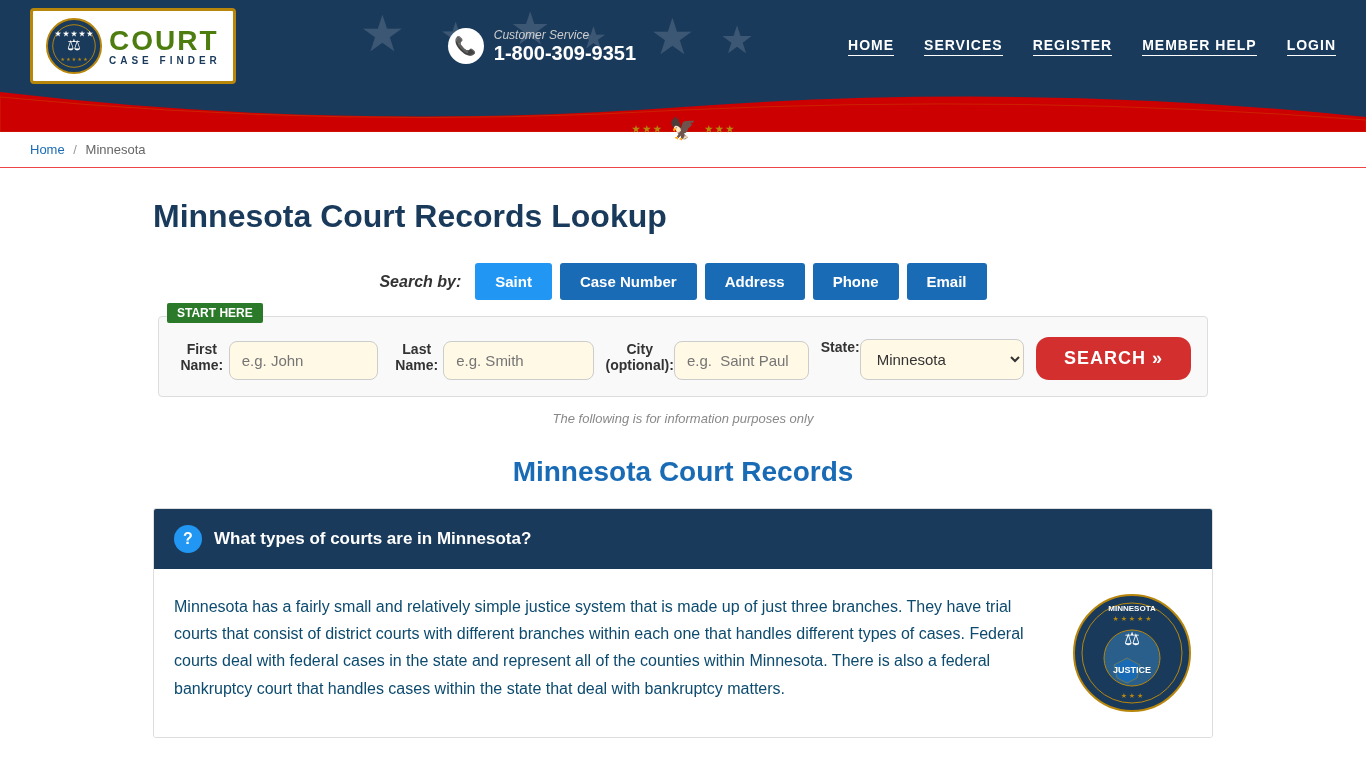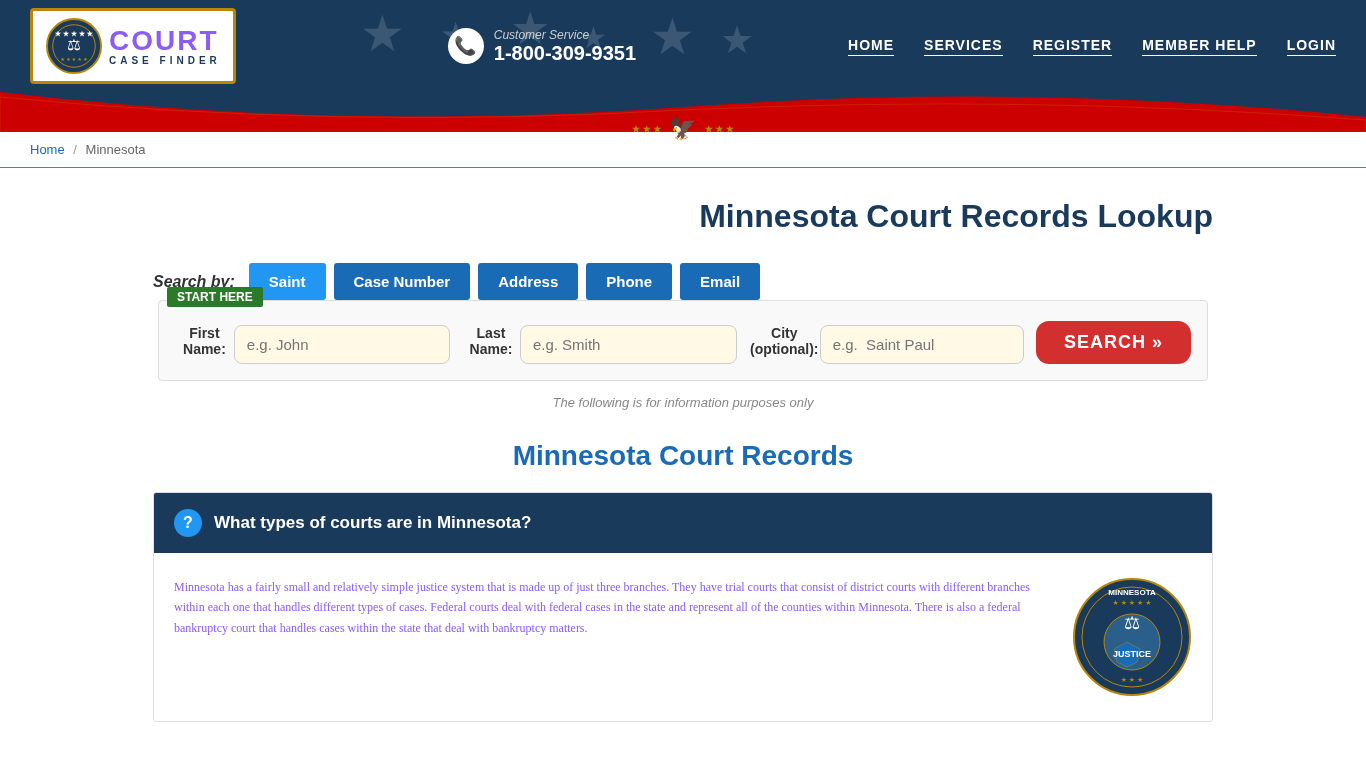--- a/index.html
+++ b/index.html
@@ -27,21 +27,21 @@
       border: 3px solid #b8860b;
       border-radius: 4px;
       padding: 6px 12px;
       display: flex;
       flex-direction: column;
       align-items: center;
     }
     .logo-text-top {
       font-size: 28px;
       font-weight: 900;
-      color: #8b5cf6;
+      color: #4d7c0f;
       letter-spacing: 2px;
       line-height: 1;
     }
     .logo-text-bottom {
       font-size: 10px;
       font-weight: 700;
       color: #1a3a5c;
       letter-spacing: 4px;
     }
     .logo-inner {
@@ -154,37 +154,38 @@
     .breadcrumb-sep { margin: 0 5px; color: #999; }
 
     
     .main-content {
       max-width: 1100px;
       margin: 0 auto;
       padding: 30px 20px;
     }
 
     .page-title {
-      text-align: right;
+      text-align: left;
       font-size: 32px;
       font-weight: 700;
       color: #1a3a5c;
       margin-bottom: 28px;
     }
 
     
     .search-section {
       text-align: center;
       margin-bottom: 20px;
     }
     .search-by-row {
       display: flex;
       align-items: center;
-      justify-content: flex-start;
+      justify-content: center;
       gap: 8px;
+      margin-bottom: 16px;
     }
     .search-by-label {
       font-size: 16px;
       font-weight: 700;
       font-style: italic;
       color: #333;
       margin-right: 6px;
     }
     .search-tab {
       padding: 10px 20px;
@@ -315,24 +316,23 @@
       font-weight: 700;
     }
     .faq-body {
       background: #fff;
       padding: 24px 20px;
       display: flex;
       gap: 24px;
     }
     .faq-text {
       flex: 1;
-      font-size: 12px;
+      font-size: 16px;
       line-height: 1.7;
-      color: #8b5cf6;
-      font-family: Liberation Serif, serif;
+      color: #0c4a6e;
     }
 
     
     .mn-seal {
       width: 120px;
       height: 120px;
     }
 
     
     .header-stars {
@@ -442,20 +442,30 @@
           <input type="text" placeholder="e.g. John" style="">
         </div>
         <div class="form-field">
           <label>Last Name:</label>
           <input type="text" placeholder="e.g. Smith" style="">
         </div>
         <div class="form-field">
           <label>City (optional):</label>
           <input type="text" placeholder="e.g.  Saint Paul" style="">
         </div>
+        <div class="form-field">
+          <label>State:</label>
+          <select>
+            <option>Minnesota</option>
+            <option>Alabama</option>
+            <option>Alaska</option>
+            <option>Arizona</option>
+            <option>California</option>
+          </select>
+        </div>
         <button class="search-btn">SEARCH »</button>
       </div>
     </div>
 
     <p class="disclaimer">The following is for information purposes only</p>
   </div>
 
   <h2 class="section-title">Minnesota Court Records</h2>
 
   <div class="faq-item">

